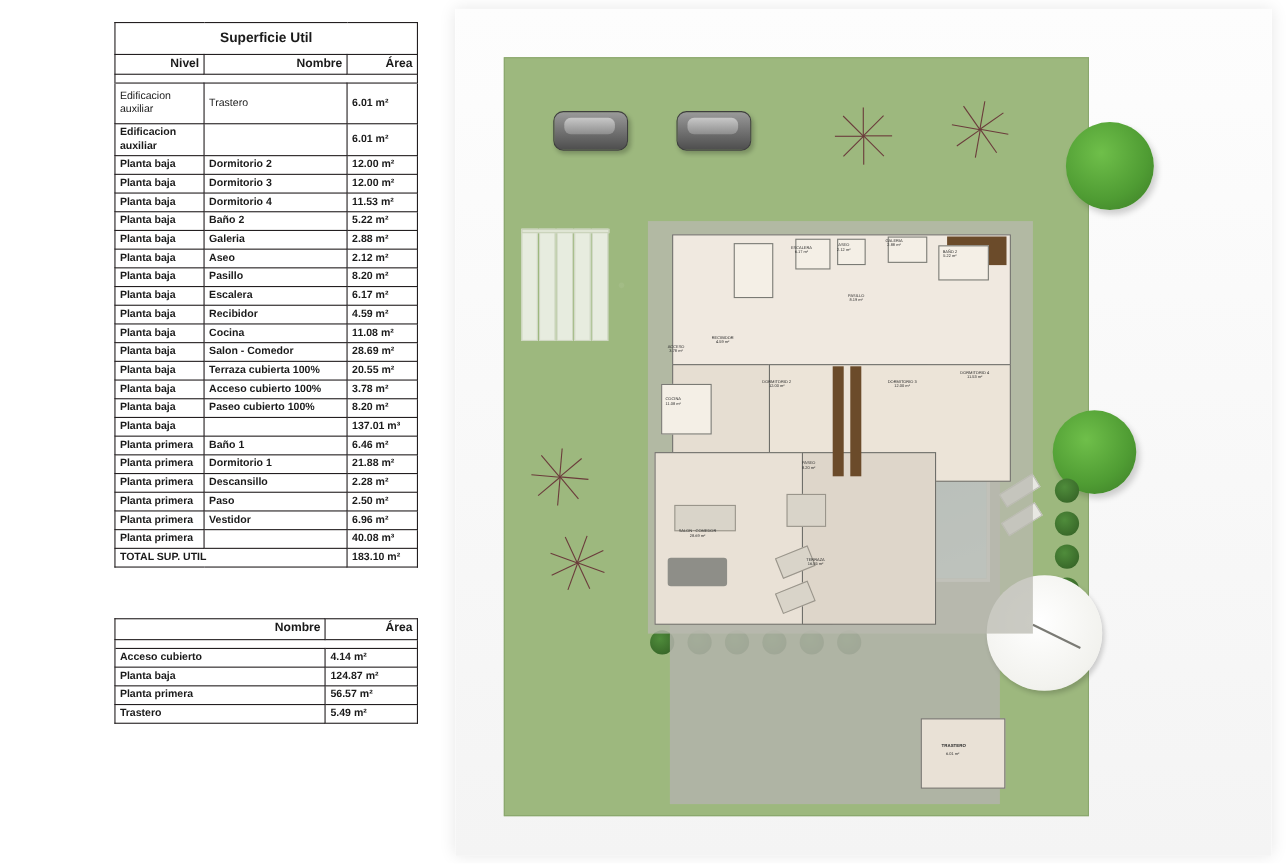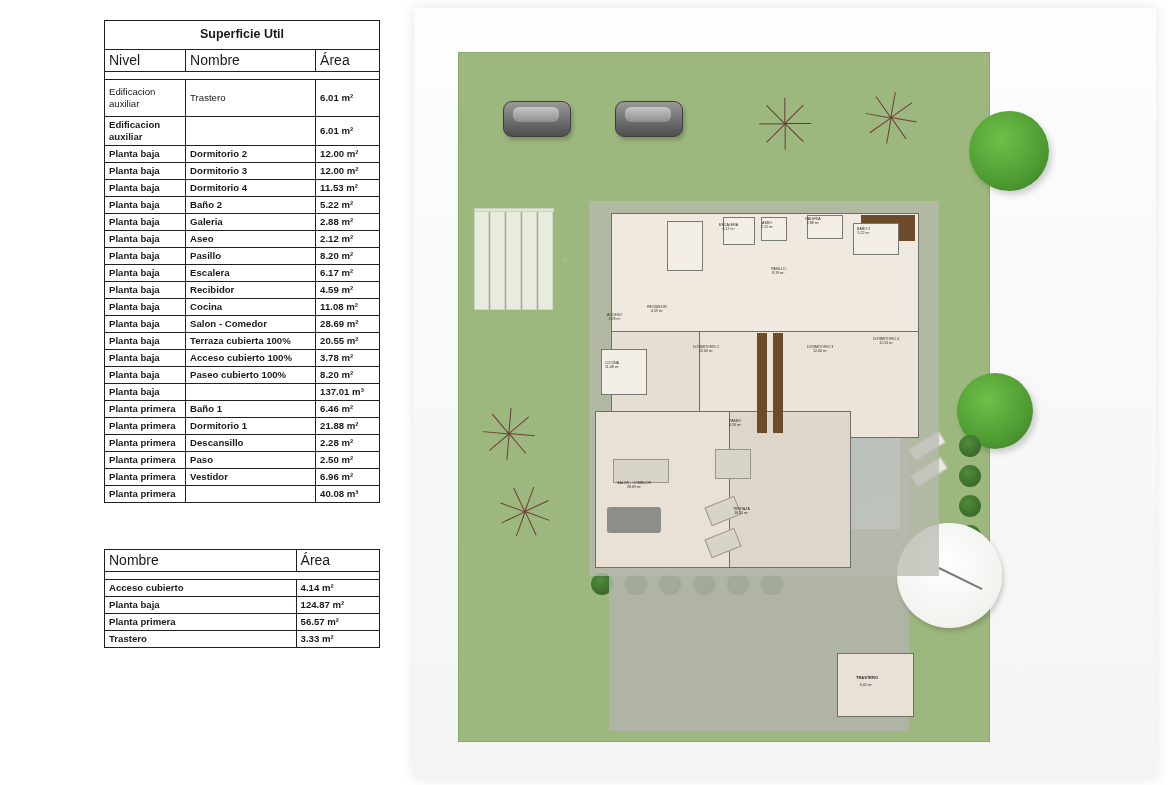--- a/index.html
+++ b/index.html
@@ -10,21 +10,21 @@
   }
   .sheet{position:absolute;inset:0;}
 
   
   .tables{position:absolute;left:88px;top:20px;width:280px;padding-left:16px;}
   table{border-collapse:collapse;width:276px;font-size:9.6px;}
   table td,table th{border:1px solid #231f20;padding:2px 4px;line-height:1.25;}
   .tbl-title{
     text-align:center;font-weight:bold;font-size:12.5px;padding:6px 0;border:1px solid #231f20;
   }
-  .hdr td{font-weight:normal;font-size:14px;}
+  .hdr td{font-weight:bold;font-size:11px;text-align:right;}
   .c-nivel{width:78px;}
   .c-nombre{width:140px;}
   .c-area{width:58px;}
   .area{white-space:nowrap;}
   .b{font-weight:bold;}
   .spacer td{border-left:1px solid #231f20;border-right:1px solid #231f20;border-top:none;border-bottom:none;height:7px;padding:0;}
   .tall td{padding-top:6px;padding-bottom:6px;}
   .total td{font-weight:bold;}
   .tbl2{margin-top:0;}
   .gap{height:46px;}
@@ -258,20 +258,24 @@
             <td class="b">Planta primera</td>
             <td class="b">Vestidor</td>
             <td class="area b">6.96 m²</td>
           </tr>
         <tr class="total">
             <td>Planta primera</td>
             <td></td>
             <td class="area">40.08 m³</td>
           </tr>
 
+        <tr class="total">
+          <td colspan="2">TOTAL SUP. UTIL</td>
+          <td class="area">183.10 m²</td>
+        </tr>
       </tbody>
     </table>
 
     <div class="gap"></div>
 
     <table class="tbl2">
       <tbody>
         <tr class="hdr">
           <td style="width:198px">Nombre</td>
           <td style="width:78px">Área</td>
@@ -286,21 +290,21 @@
         <tr>
             <td class="b">Planta baja</td>
             <td class="area b">124.87 m²</td>
           </tr>
         <tr>
             <td class="b">Planta primera</td>
             <td class="area b">56.57 m²</td>
           </tr>
         <tr>
             <td class="b">Trastero</td>
-            <td class="area b">3.33 m²</td>
+            <td class="area b">5.49 m²</td>
           </tr>
       </tbody>
     </table>
   </div>
 
   <div class="render">
     <div class="render-inner">
       <div class="lawn">
 
         <div class="car" style="left:44px;top:48px;"></div>

